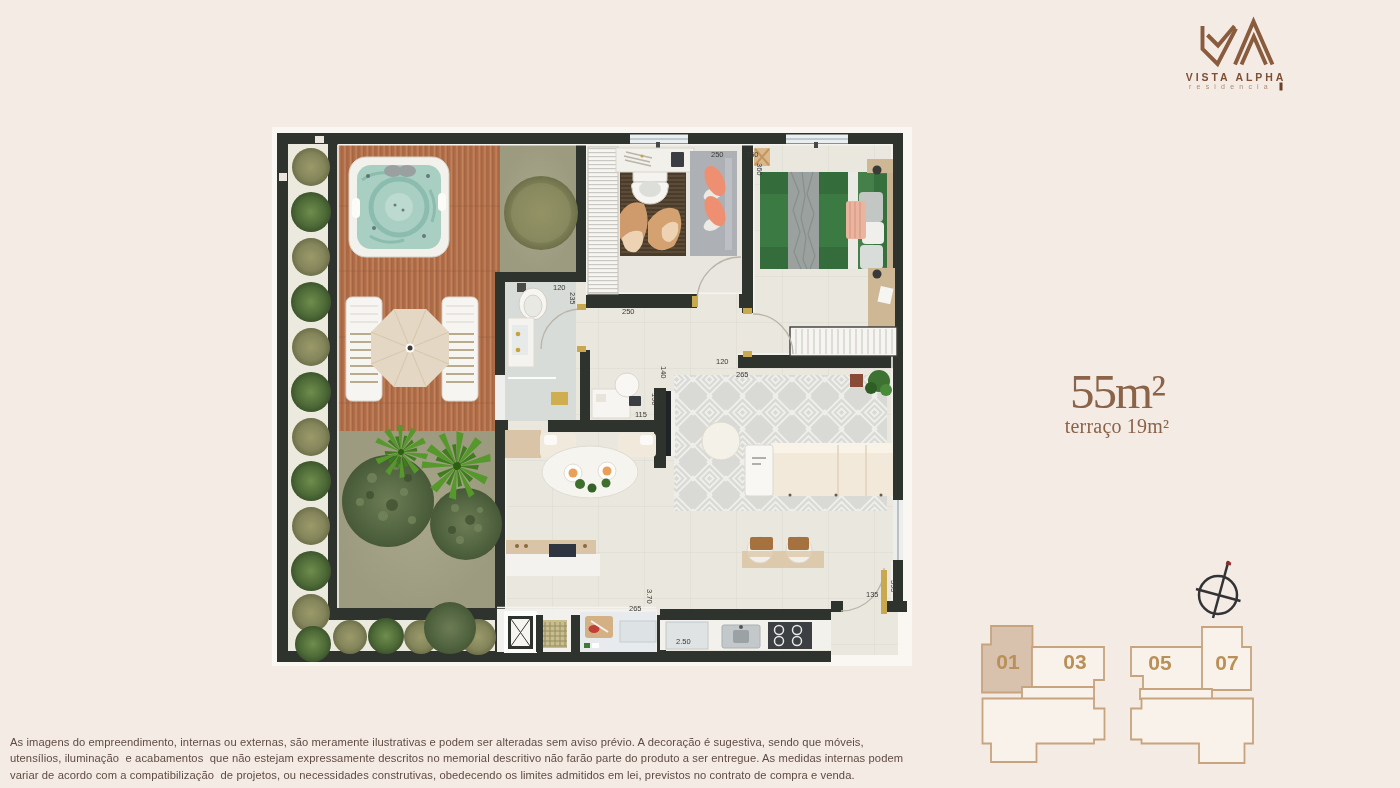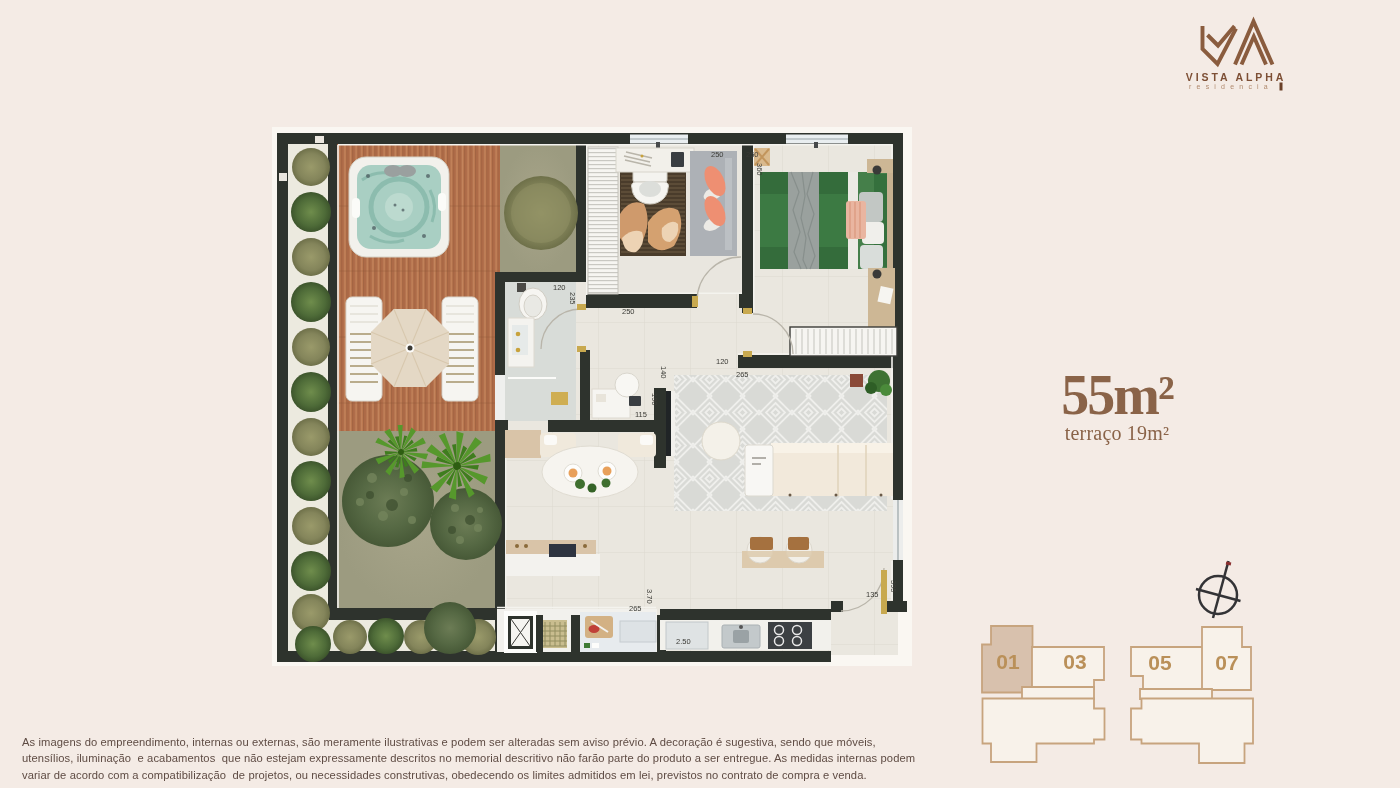--- a/index.html
+++ b/index.html
@@ -1,21 +1,21 @@
 <!DOCTYPE html>
 <html><head>
 <meta charset="utf-8">
 <style>
   html,body{margin:0;padding:0;}
   .page{position:relative;width:1400px;height:788px;background:#f4ebe5;overflow:hidden;font-family:"Liberation Sans",sans-serif;}
   .title{position:absolute;left:274px;top:44px;font-family:"Liberation Serif",serif;font-size:42.5px;font-weight:400;color:#b29273;letter-spacing:1.8px;white-space:nowrap;}
   .area{position:absolute;left:967px;top:367px;width:300px;text-align:center;color:#8a6348;font-family:"Liberation Serif",serif;}
-  .area .big{font-size:56px;line-height:1;letter-spacing:-2px;font-weight:bold;}
+  .area .big{font-size:49px;line-height:1;letter-spacing:-2px;}
   .area .small{font-size:20px;margin-top:-1px;letter-spacing:0.2px;}
-  .disc{position:absolute;left:22px;top:734px;width:1330px;font-size:11.2px;line-height:16.4px;color:#5e4b43;letter-spacing:0.1px;}
+  .disc{position:absolute;left:10px;top:734px;width:1330px;font-size:11.2px;line-height:16.4px;color:#5e4b43;letter-spacing:0.1px;}
   svg{position:absolute;display:block;}
 </style>
 </head>
 <body>
 <div class="page">
 
   <svg style="left:1150px;top:10px" width="160" height="90" viewBox="1150 10 160 90">
     <g fill="none" stroke="#8a5c3e" stroke-width="3.9">
       <path d="M1202.5,26 L1202.5,49 L1217.5,64 L1236,28.5"></path>
       <path d="M1207.5,35 L1218,45.5 L1234.5,26"></path>

